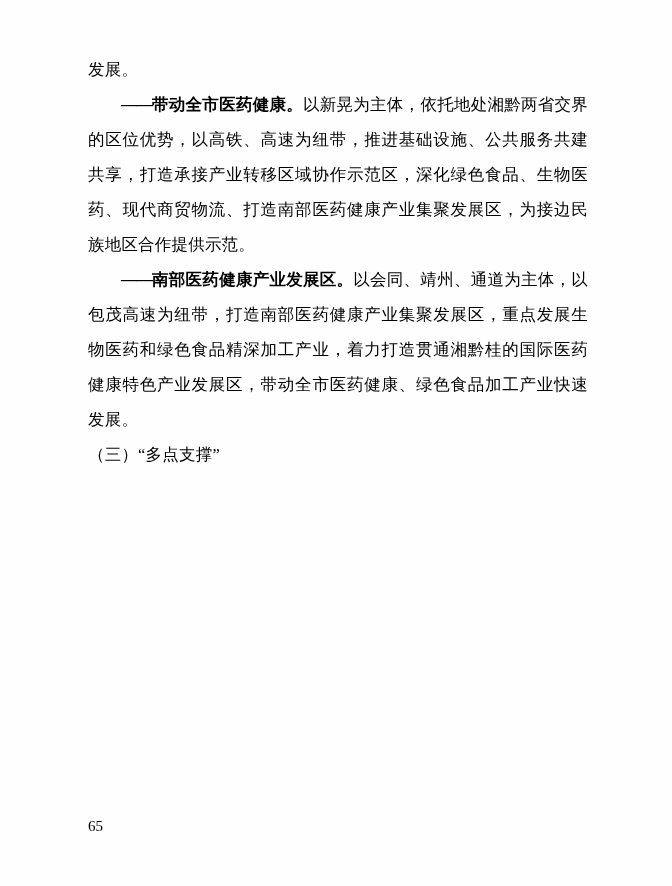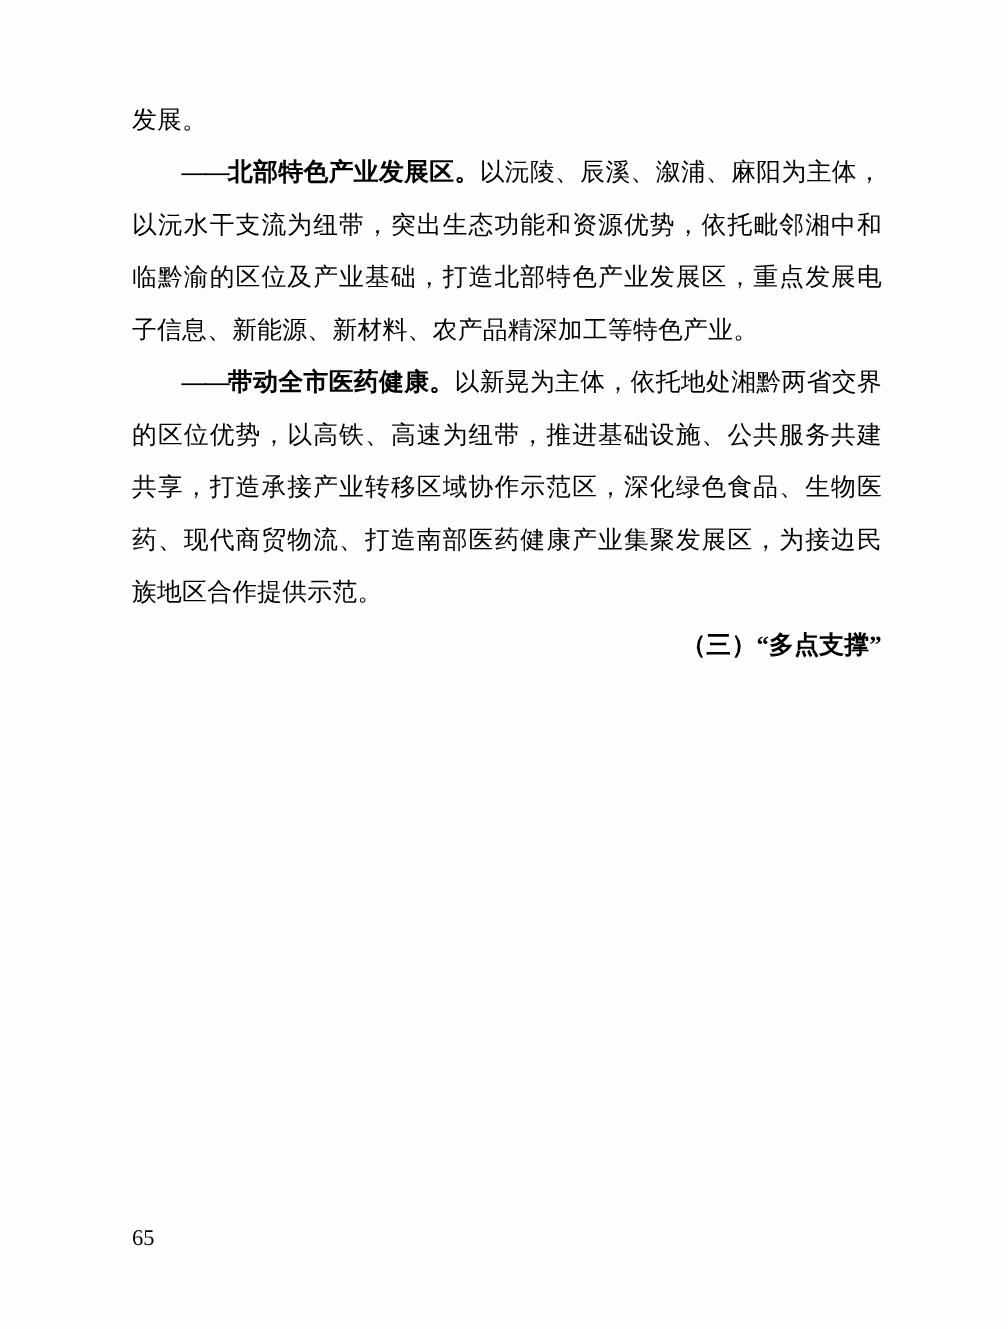--- a/index.html
+++ b/index.html
@@ -21,71 +21,70 @@
     top: 0;
     width: 672px;
     height: 886px;
     background: #fefefe;
   }
   .content {
     position: absolute;
     left: 88px;
     top: 52px;
     width: 500px;
-    margin-top: 10px;
   }
   .para {
     font-size: 16.5px;
     line-height: 35px;
     text-align: justify;
     text-justify: inter-ideograph;
     margin: 0;
     letter-spacing: 0.2px;
   }
   .indent {
     text-indent: 2em;
   }
   .lead {
     font-weight: bold;
   }
   .dash {
     font-weight: bold;
     letter-spacing: -1px;
   }
   .center {
-    text-align: right;
+    text-align: left;
     text-indent: 0;
-    font-weight: bold;
+    font-weight: normal;
   }
   .pagenum {
     position: absolute;
     left: 88px;
     top: 818px;
     font-size: 15px;
     font-family: "Liberation Serif", "DejaVu Serif", serif;
   }
 </style>
 </head>
 <body>
 
 <div class="page">
   <div class="content">
 
     <p class="para">
       <span>发展。</span>
     </p>
 
-    <p class="para indent">
-      <span class="dash">——</span><span class="lead">北部特色产业发展区。</span><span>以沅陵、辰溪、溆浦、麻阳为主体，以沅水干支流为纽带，突出生态功能和资源优势，依托毗邻湘中和临黔渝的区位及产业基础，打造北部特色产业发展区，重点发展电子信息、新能源、新材料、农产品精深加工等特色产业。</span>
-    </p>
 
     <p class="para indent">
       <span class="dash">——</span><span class="lead">带动全市医药健康。</span><span>以新晃为主体，依托地处湘黔两省交界的区位优势，以高铁、高速为纽带，推进基础设施、公共服务共建共享，打造承接产业转移区域协作示范区，深化绿色食品、生物医药、现代商贸物流、打造南部医药健康产业集聚发展区，为接边民族地区合作提供示范。</span>
     </p>
 
+    <p class="para indent">
+      <span class="dash">——</span><span class="lead">南部医药健康产业发展区。</span><span>以会同、靖州、通道为主体，以包茂高速为纽带，打造南部医药健康产业集聚发展区，重点发展生物医药和绿色食品精深加工产业，着力打造贯通湘黔桂的国际医药健康特色产业发展区，带动全市医药健康、绿色食品加工产业快速发展。</span>
+    </p>
 
     <p class="para center">
       <span>（三）“多点支撑”</span>
     </p>
 
 
   </div>
 
   <div class="pagenum">65</div>
 </div>

